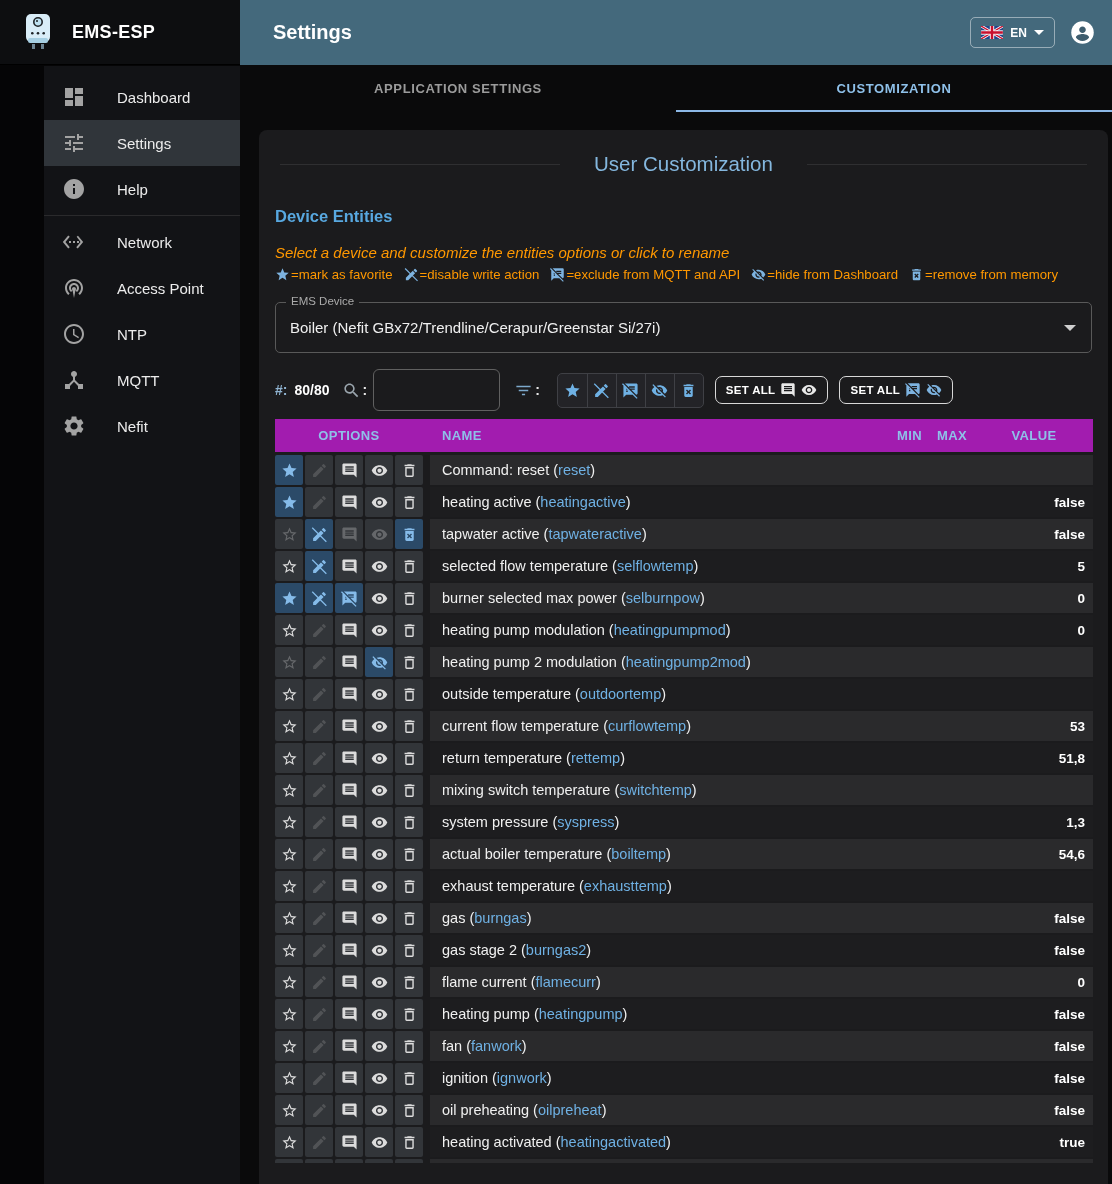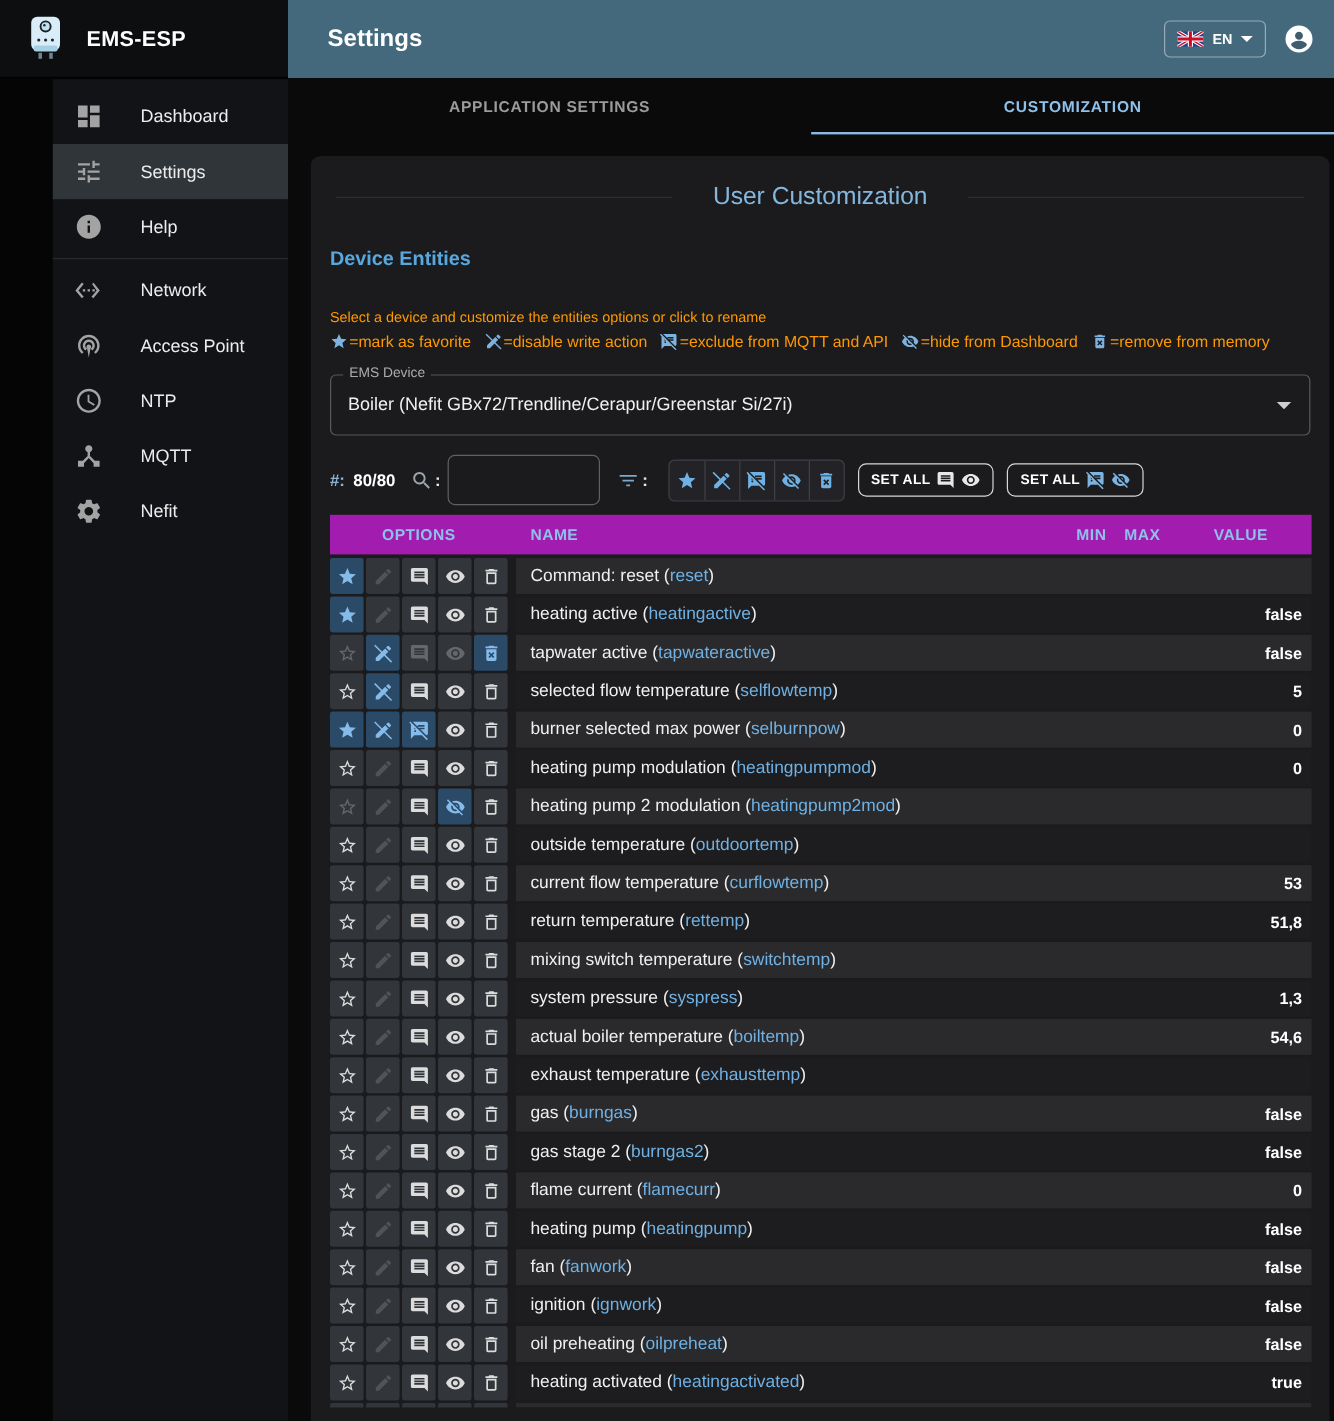--- a/index.html
+++ b/index.html
@@ -42,21 +42,21 @@
   .tab-indicator { position:absolute; bottom:0; left:50%; right:0; height:2px; background:#8cb8e6; }
 
   
   .card { margin:18px 4px 0 19px; width:849px; min-height:1110px; background:#1b1b1d;
     border-radius:8px; padding:22px 0 0 0; }
   .card-title-row { display:flex; align-items:center; gap:34px; padding:0 21px; }
   .card-title-row .line { flex:1; height:1px; background:#2f2f31; }
   .card-title { color:#84b7de; font-size:20.5px; }
 
   .section-title { color:#58a8e0; font-size:16.5px; font-weight:bold; margin:31px 16px 0; }
-  .help1 { color:#ff9800; font-size:12px; margin:31px 16px 0; }
+  .help1 { color:#ff9800; font-size:15px; margin:18px 16px 0;font-style:italic; }
   .legend { color:#ff9800; font-size:13.2px; margin:6px 16px 0; display:flex; align-items:center; flex-wrap:wrap; }
   .legend .icn { width:15px; height:15px; display:inline-block; margin-right:1px; }
   .legend .icn svg { fill:#7db3e0; }
   .legend .seg { margin-right:11px; display:inline-flex; align-items:center; }
 
   
   .dev-select { position:relative; margin:20px 16px 0; height:51px; border:1px solid #595959;
     border-radius:5px; display:flex; align-items:center; cursor:pointer; }
   .dev-select .float-label { position:absolute; top:-8px; left:10px; background:#1b1b1d;
     padding:0 5px; font-size:11.5px; color:#ababab; }

